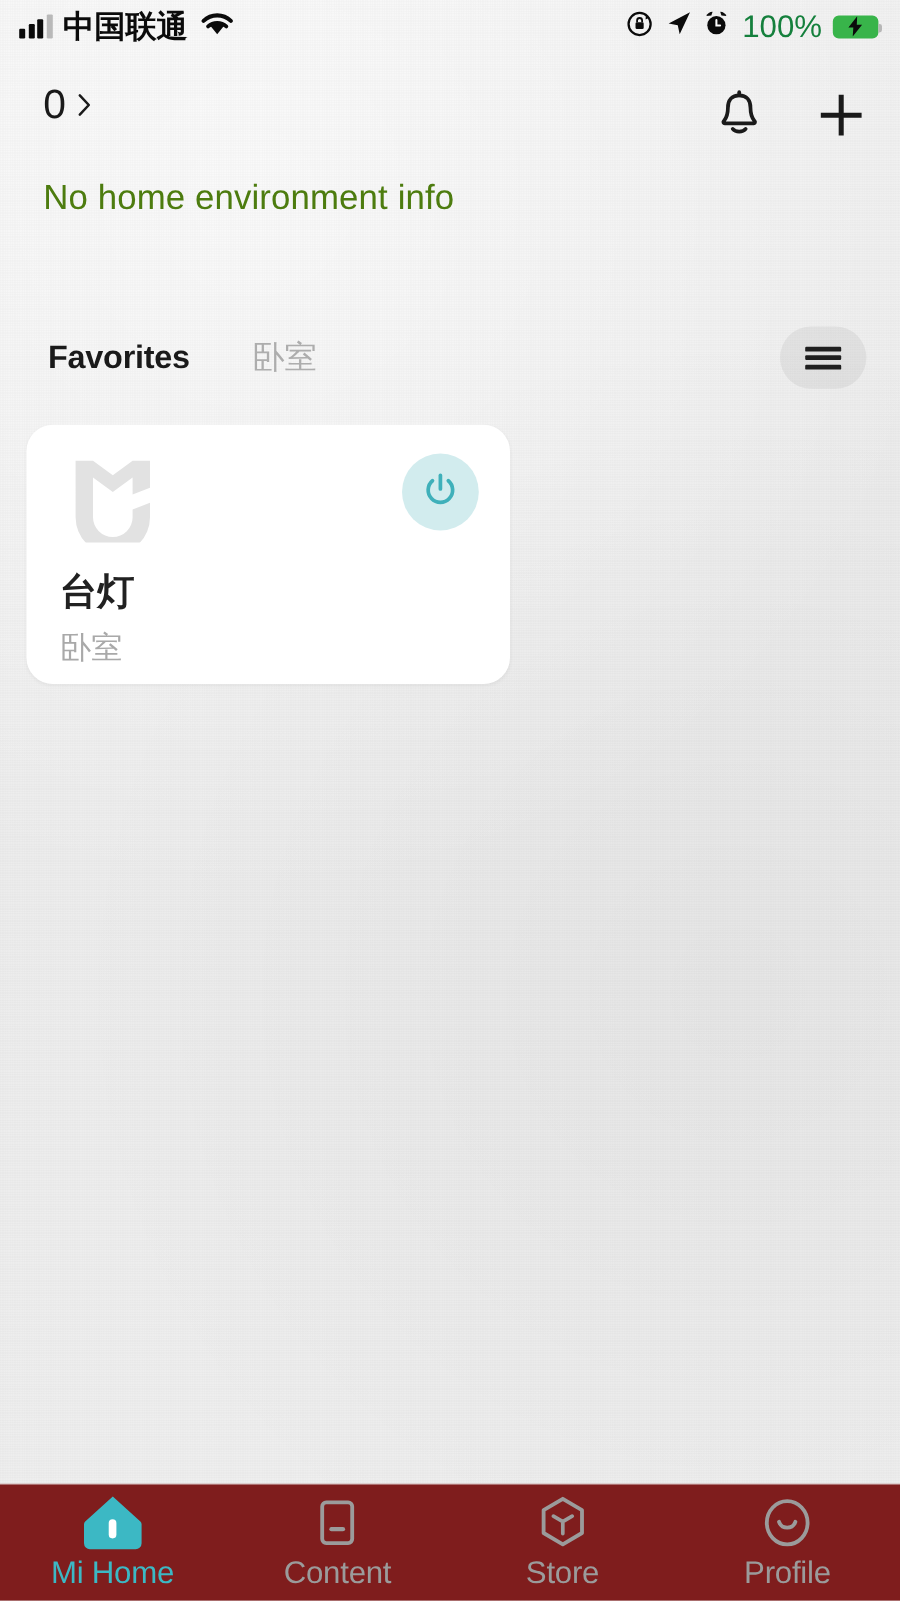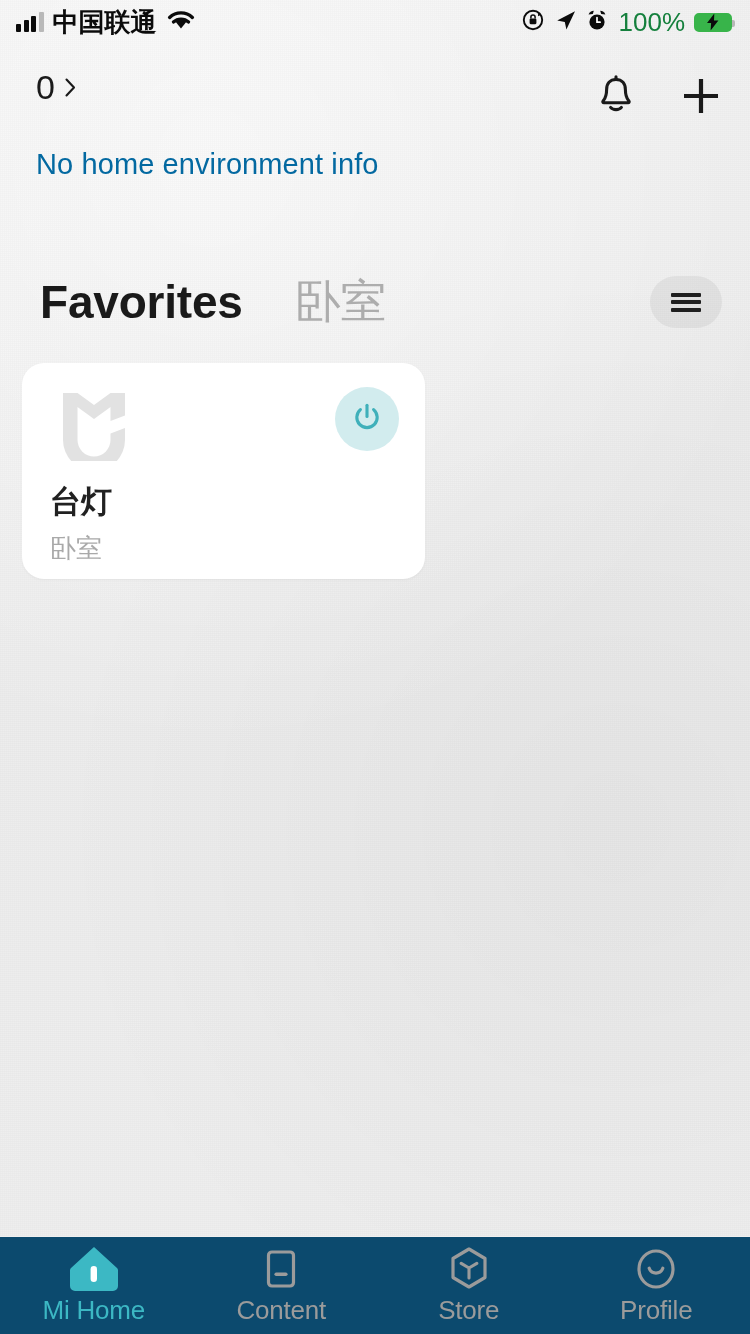--- a/index.html
+++ b/index.html
@@ -63,25 +63,25 @@
   }
   .battery svg{ position:absolute; left:50%; top:50%; transform:translate(-50%,-50%);}
 
   
   .header{ padding:26px 28px 0 36px; }
   .home-row{ display:flex; align-items:flex-start; }
   .home-sel{ display:flex; align-items:center; gap:10px; cursor:pointer;}
   .home-count{ font-size:34px; color:#1a1a1a; font-weight:400; line-height:1;}
   .chev{ width:11px; height:19px; }
   .hdr-actions{ margin-left:auto; display:flex; align-items:center; gap:44px; padding-top:4px;}
-  .env-text{ margin-top:26px; font-size:29px; color:#0369a1; font-weight:400; letter-spacing:.1px;}
+  .env-text{ margin-top:26px; font-size:29px; color:#4d7c0f; font-weight:400; letter-spacing:.1px;}
 
   
   .tabs-row{ display:flex; align-items:center; padding:0 28px 0 40px; margin-top:90px;}
-  .tab{ font-size:46px; font-weight:700; color:#1a1a1a; margin-right:52px; cursor:pointer; letter-spacing:-.2px;}
+  .tab{ font-size:27px; font-weight:700; color:#1a1a1a; margin-right:52px; cursor:pointer; letter-spacing:-.2px;}
   .tab.inactive{ color:#adadad; font-weight:500;}
   .menu-btn{
     margin-left:auto; width:72px; height:52px; border-radius:26px;
     background:rgba(0,0,0,.055);
     display:flex; align-items:center; justify-content:center; cursor:pointer;
   }
   .menu-btn i{ display:block; width:30px; height:4px; background:#1f1f1f; border-radius:1px; margin:3.5px 0;}
 
   
   .cards{ padding:30px 0 0 22px; display:flex; flex-wrap:wrap; gap:24px;}
@@ -96,21 +96,21 @@
     width:64px; height:64px; border-radius:50%;
     background:#d2ecee; display:flex; align-items:center; justify-content:center;
     cursor:pointer;
   }
   .dev-name{ position:absolute; left:28px; top:118px; font-size:31px; font-weight:700; color:#212121;}
   .dev-room{ position:absolute; left:28px; top:168px; font-size:26px; color:#a9a9a9; font-weight:400;}
 
   
   .tabbar{
     position:absolute; left:0; right:0; bottom:0; height:98px;
-    background:#0c4a6e; display:flex; align-items:flex-start;
+    background:#7f1d1d; display:flex; align-items:flex-start;
     border-top:1px solid #f0f0f0;
   }
   .tabitem{
     flex:1; display:flex; flex-direction:column; align-items:center;
     padding-top:7px; cursor:pointer;
   }
   .tabicon{ height:50px; display:flex; align-items:center; justify-content:center;}
   .tablabel{ font-size:26px; color:#9b9b9b; margin-top:1px; letter-spacing:-.2px;}
   .tabitem.active .tablabel{ color:#3cb8c4; }
 </style>

